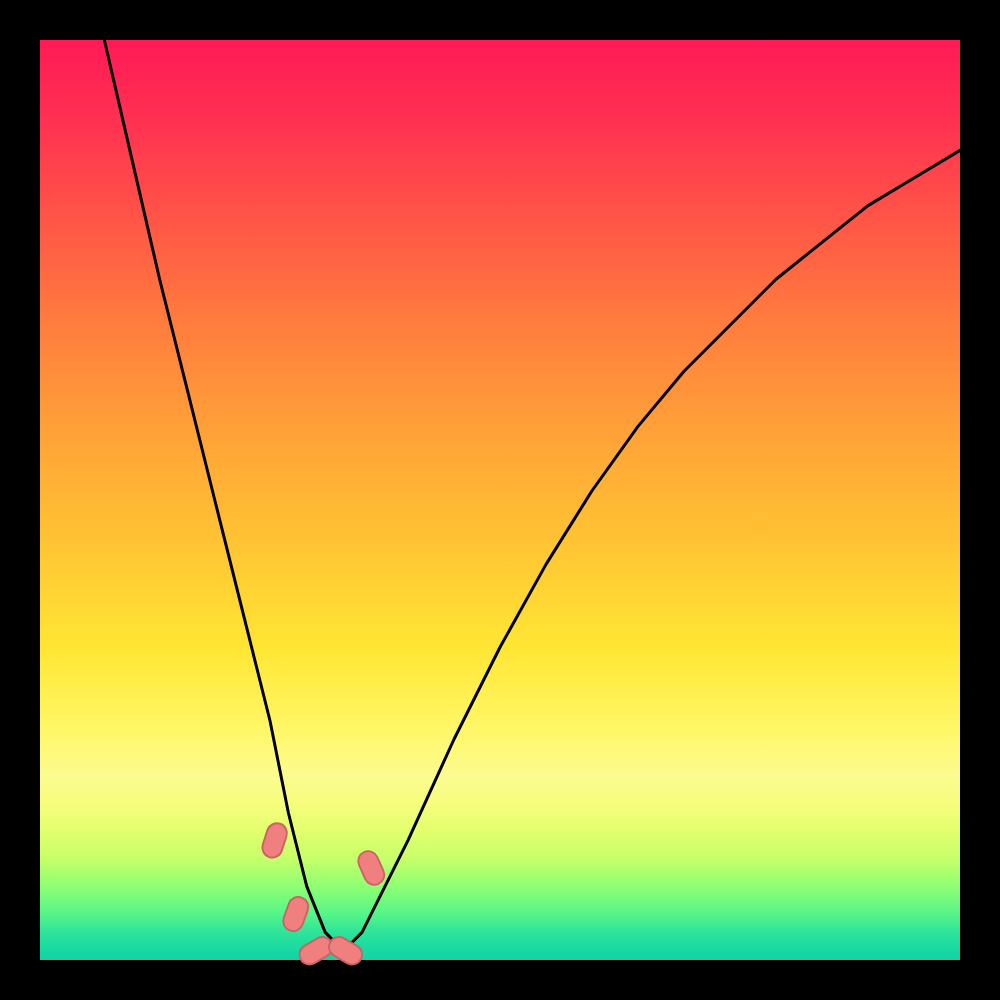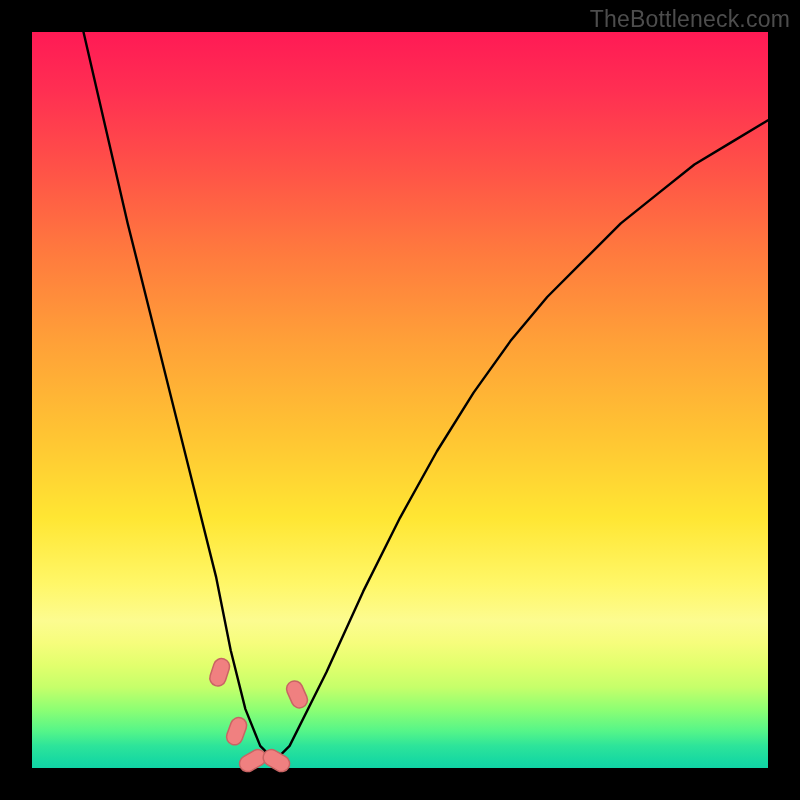--- a/index.html
+++ b/index.html
@@ -100,14 +100,13 @@
       <g fill="#f08080" stroke="#c86464" stroke-width="1.5">
 
         <rect x="-8" y="-14" width="16" height="28" rx="8" ry="8" transform="translate(187.7 640.3) rotate(18)"></rect>
         <rect x="-8" y="-14" width="16" height="28" rx="8" ry="8" transform="translate(204.6 699.2) rotate(20)"></rect>
         <rect x="-8" y="-14" width="16" height="28" rx="8" ry="8" transform="translate(220.8 728.6) rotate(60)"></rect>
         <rect x="-8" y="-14" width="16" height="28" rx="8" ry="8" transform="translate(244.4 728.6) rotate(120)"></rect>
         <rect x="-8" y="-14" width="16" height="28" rx="8" ry="8" transform="translate(265.0 662.4) rotate(-24)"></rect>
       </g>
     </svg>
   </div>
-  <div class="watermark">TheBottleneck.com</div>
 </div>
 
 </body></html>

